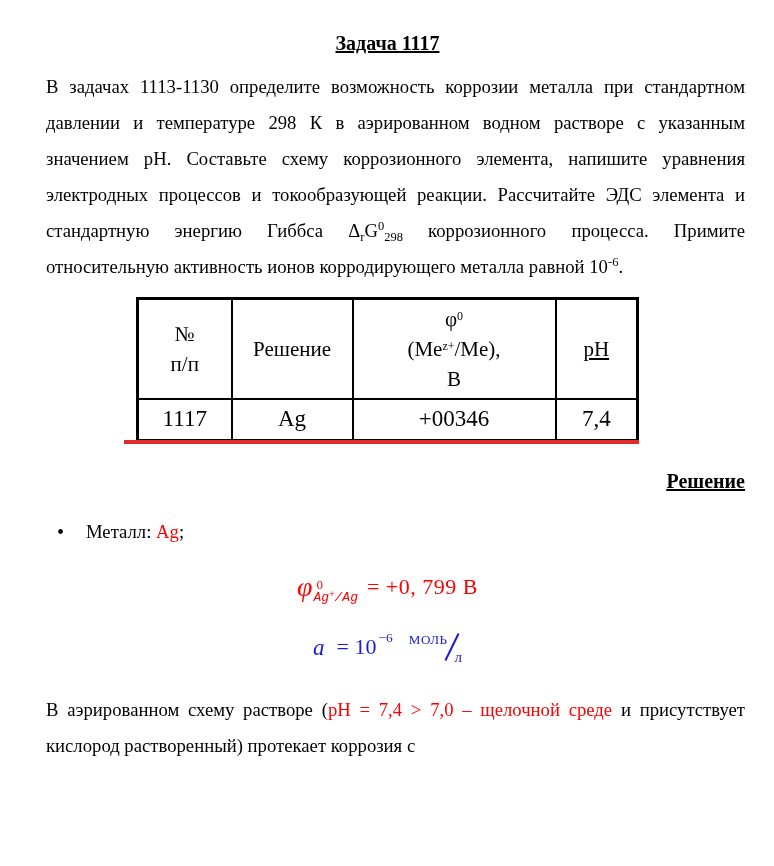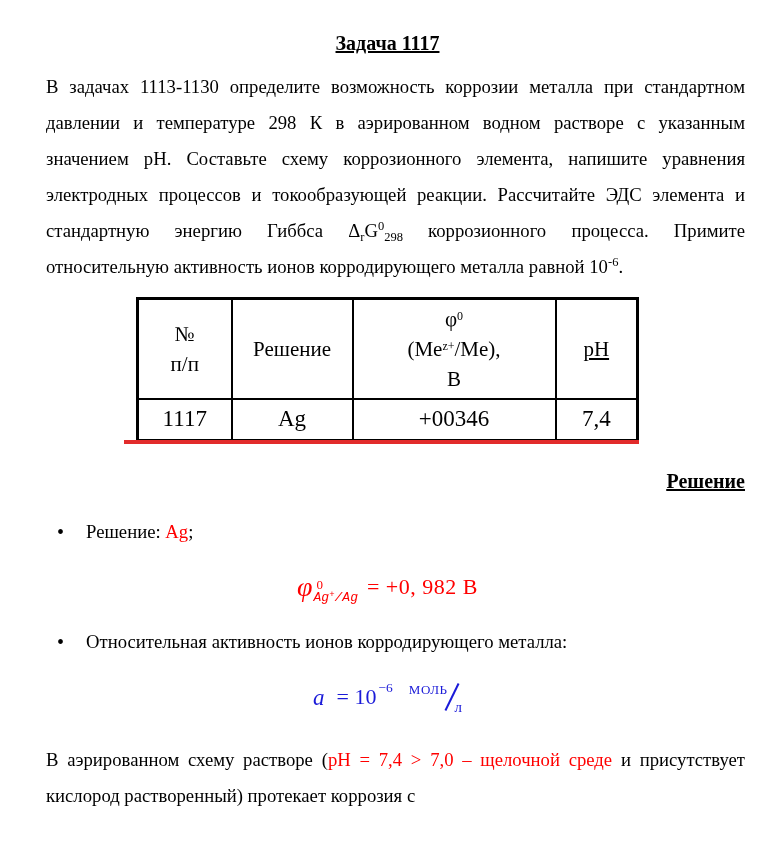--- a/index.html
+++ b/index.html
@@ -123,33 +123,32 @@
       </tr>
     </tbody>
   </table>
   <div class="red-underline"></div>
 </div>
 
 <h2 class="solution-heading"><span class="underlined">Решение</span></h2>
 
 <div class="bullets">
 
-  <div class="bullet"><span>Решение: </span><span class="red-text">Ag</span><span>;</span></div>
+  <div class="bullet"><span>Металл: </span><span class="red-text">Ag</span><span>;</span></div>
 
 
   <div class="formula formula-red">
     <span class="phi-sym">φ</span>
       <span class="supsub">
         <span class="ss-top">0</span>
         <span class="ss-bot"><span>Ag</span><span class="ss-plus">+</span><span>/Ag</span></span>
       </span>
-      <span class="f-rhs">= +0, 982 В</span>
+      <span class="f-rhs">= +0, 799 В</span>
   </div>
 
-  <div class="bullet">Относительная активность ионов корродирующего металла:</div>
 
   <div class="formula formula-blue">
     <span class="f-lhs">a</span>
       <span class="f-eq">= 10</span>
       <span class="f-exp">−6</span>
       <span class="unit">
         <span class="unit-num">моль</span>
         <span class="unit-slash"></span>
         <span class="unit-den">л</span>
       </span>

